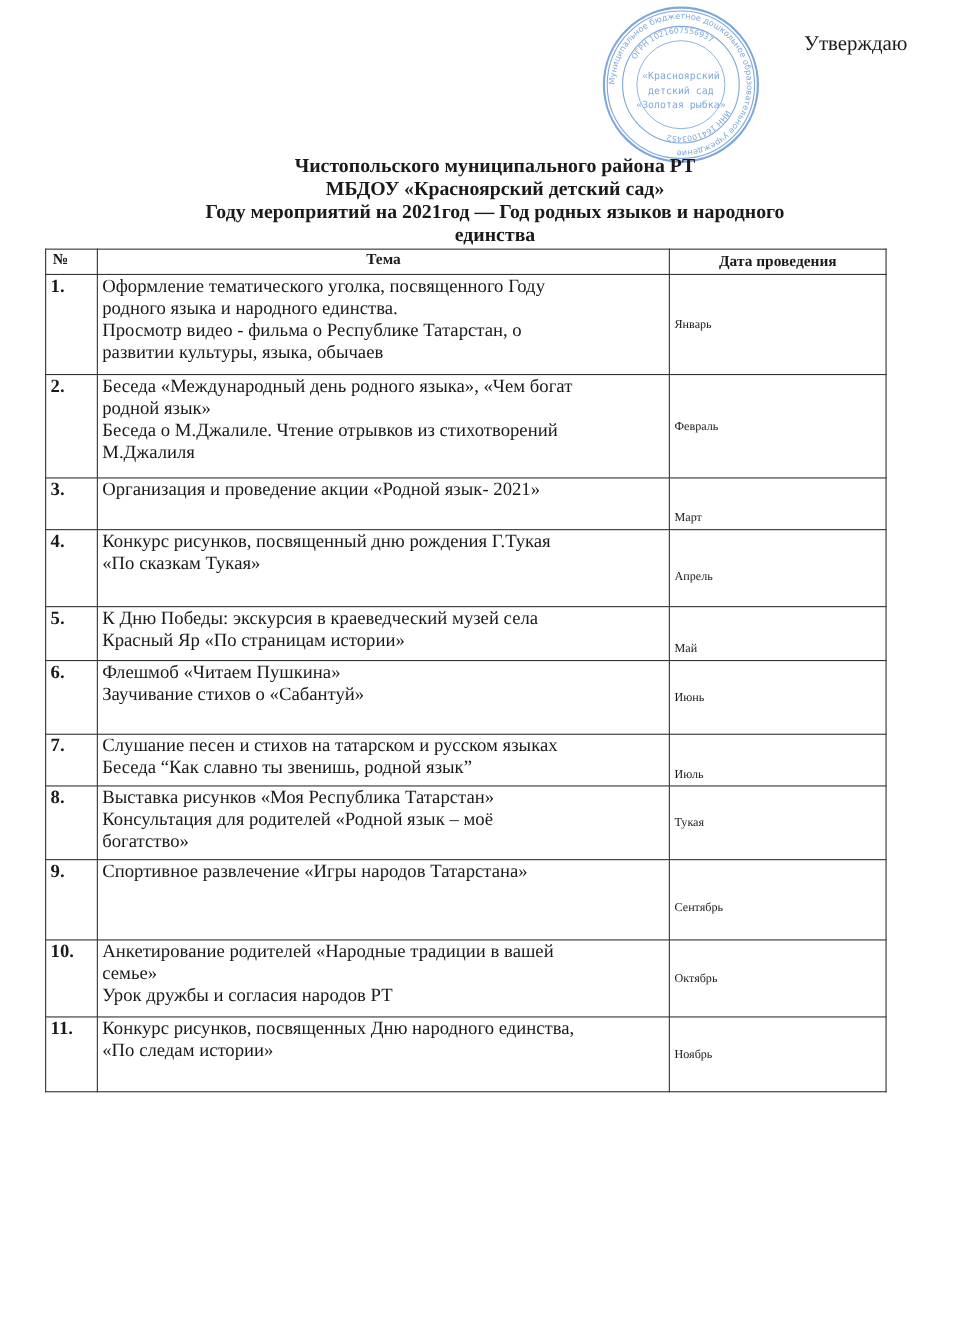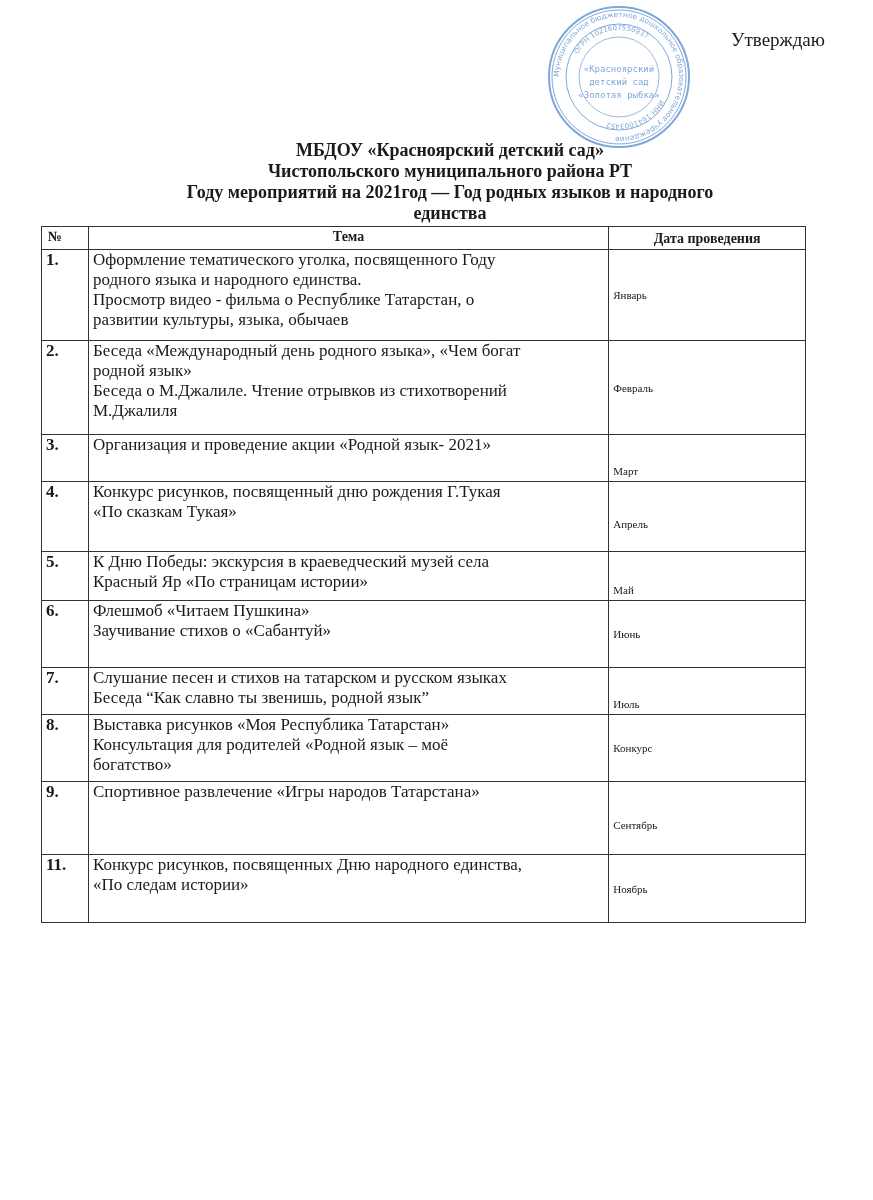--- a/index.html
+++ b/index.html
@@ -131,22 +131,22 @@
     <text x="75" y="83" text-anchor="middle" font-size="9" fill="#5a8fd0" font-family="'DejaVu Sans Mono', monospace">детский сад</text>
     <text x="75" y="96" text-anchor="middle" font-size="9" fill="#5a8fd0" font-family="'DejaVu Sans Mono', monospace">«Золотая рыбка»</text>
   </svg>
 </div>
 
 <div class="approval">
   <span class="line1">Утверждаю</span>
 </div>
 
 <div class="title-block">
+  <div>Чистопольского муниципального района РТ</div>
   <div>МБДОУ «Красноярский детский сад»</div>
-  <div>Чистопольского муниципального района РТ</div>
   <div>Году мероприятий на 2021год — Год родных языков и народного</div>
   <div>единства</div>
 </div>
 
 <table class="plan">
   <thead>
     <tr>
       <th class="num-h">№</th>
       <th class="topic-h">Тема</th>
       <th class="date-h">Дата проведения</th>
@@ -212,29 +212,38 @@
         </td>
         <td class="date bottom">Июль</td>
       </tr>
       <tr style="height: 67px;">
         <td class="num">8.</td>
         <td class="topic">
           <span>Выставка рисунков «Моя Республика Татарстан»</span>
           <span>Консультация для родителей «Родной язык – моё</span>
           <span>богатство»</span>
         </td>
-        <td class="date middle">Конкурс</td>
+        <td class="date middle">Тукая</td>
       </tr>
       <tr style="height: 73px;">
         <td class="num">9.</td>
         <td class="topic">
           <span>Спортивное  развлечение  «Игры народов Татарстана»</span>
         </td>
         <td class="date center-lower">Сентябрь</td>
       </tr>
+      <tr style="height: 70px;">
+        <td class="num">10.</td>
+        <td class="topic">
+          <span>Анкетирование родителей  «Народные традиции в вашей</span>
+          <span>семье»</span>
+          <span>Урок  дружбы и согласия народов РТ</span>
+        </td>
+        <td class="date middle">Октябрь</td>
+      </tr>
       <tr style="height: 68px; margin-left: 12px;">
         <td class="num">11.</td>
         <td class="topic">
           <span>Конкурс рисунков, посвященных Дню народного единства,</span>
           <span>«По следам истории»</span>
         </td>
         <td class="date middle">Ноябрь</td>
       </tr>
     </tbody>
 </table>

